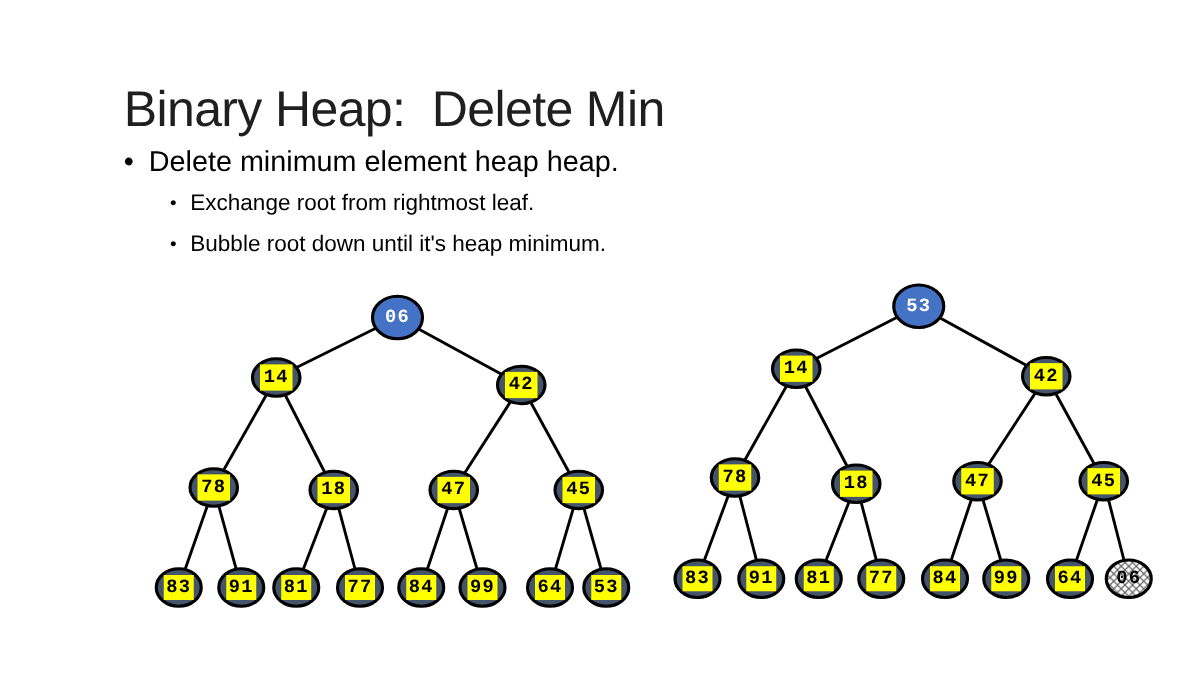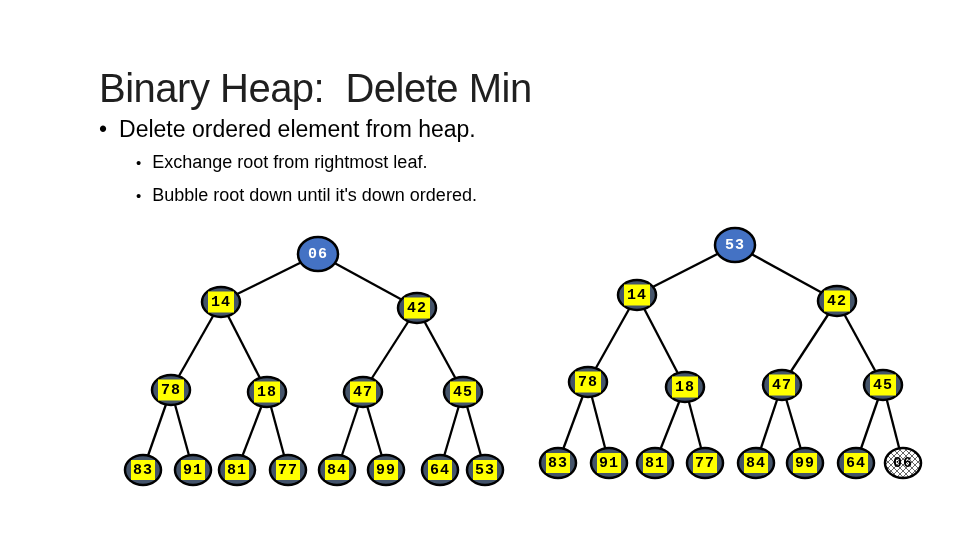--- a/index.html
+++ b/index.html
@@ -26,31 +26,31 @@
 </style>
 </head>
 <body>
 
 <div class="slide">
 
   <div class="title">Binary Heap:  Delete Min</div>
 
   <div class="bullet-row bullet-main">
     <span class="dot">•</span>
-    <span>Delete ordered element from heap.</span>
+    <span>Delete minimum element heap heap.</span>
   </div>
 
   <div class="bullet-row bullet-sub1">
     <span class="dot">•</span>
     <span>Exchange root from rightmost leaf.</span>
   </div>
 
   <div class="bullet-row bullet-sub2">
     <span class="dot">•</span>
-    <span>Bubble root down until it's down ordered.</span>
+    <span>Bubble root down until it's heap minimum.</span>
   </div>
 
   <svg id="tree-svg" width="960" height="540" viewBox="0 0 960 540">
     <defs>
       <pattern id="hatch-pattern" width="6" height="6" patternUnits="userSpaceOnUse">
         <rect width="6" height="6" fill="#ffffff"></rect>
         <path d="M0 0 L6 6 M6 0 L0 6" stroke="#666666" stroke-width="1"></path>
       </pattern>
     </defs>
   <g>

